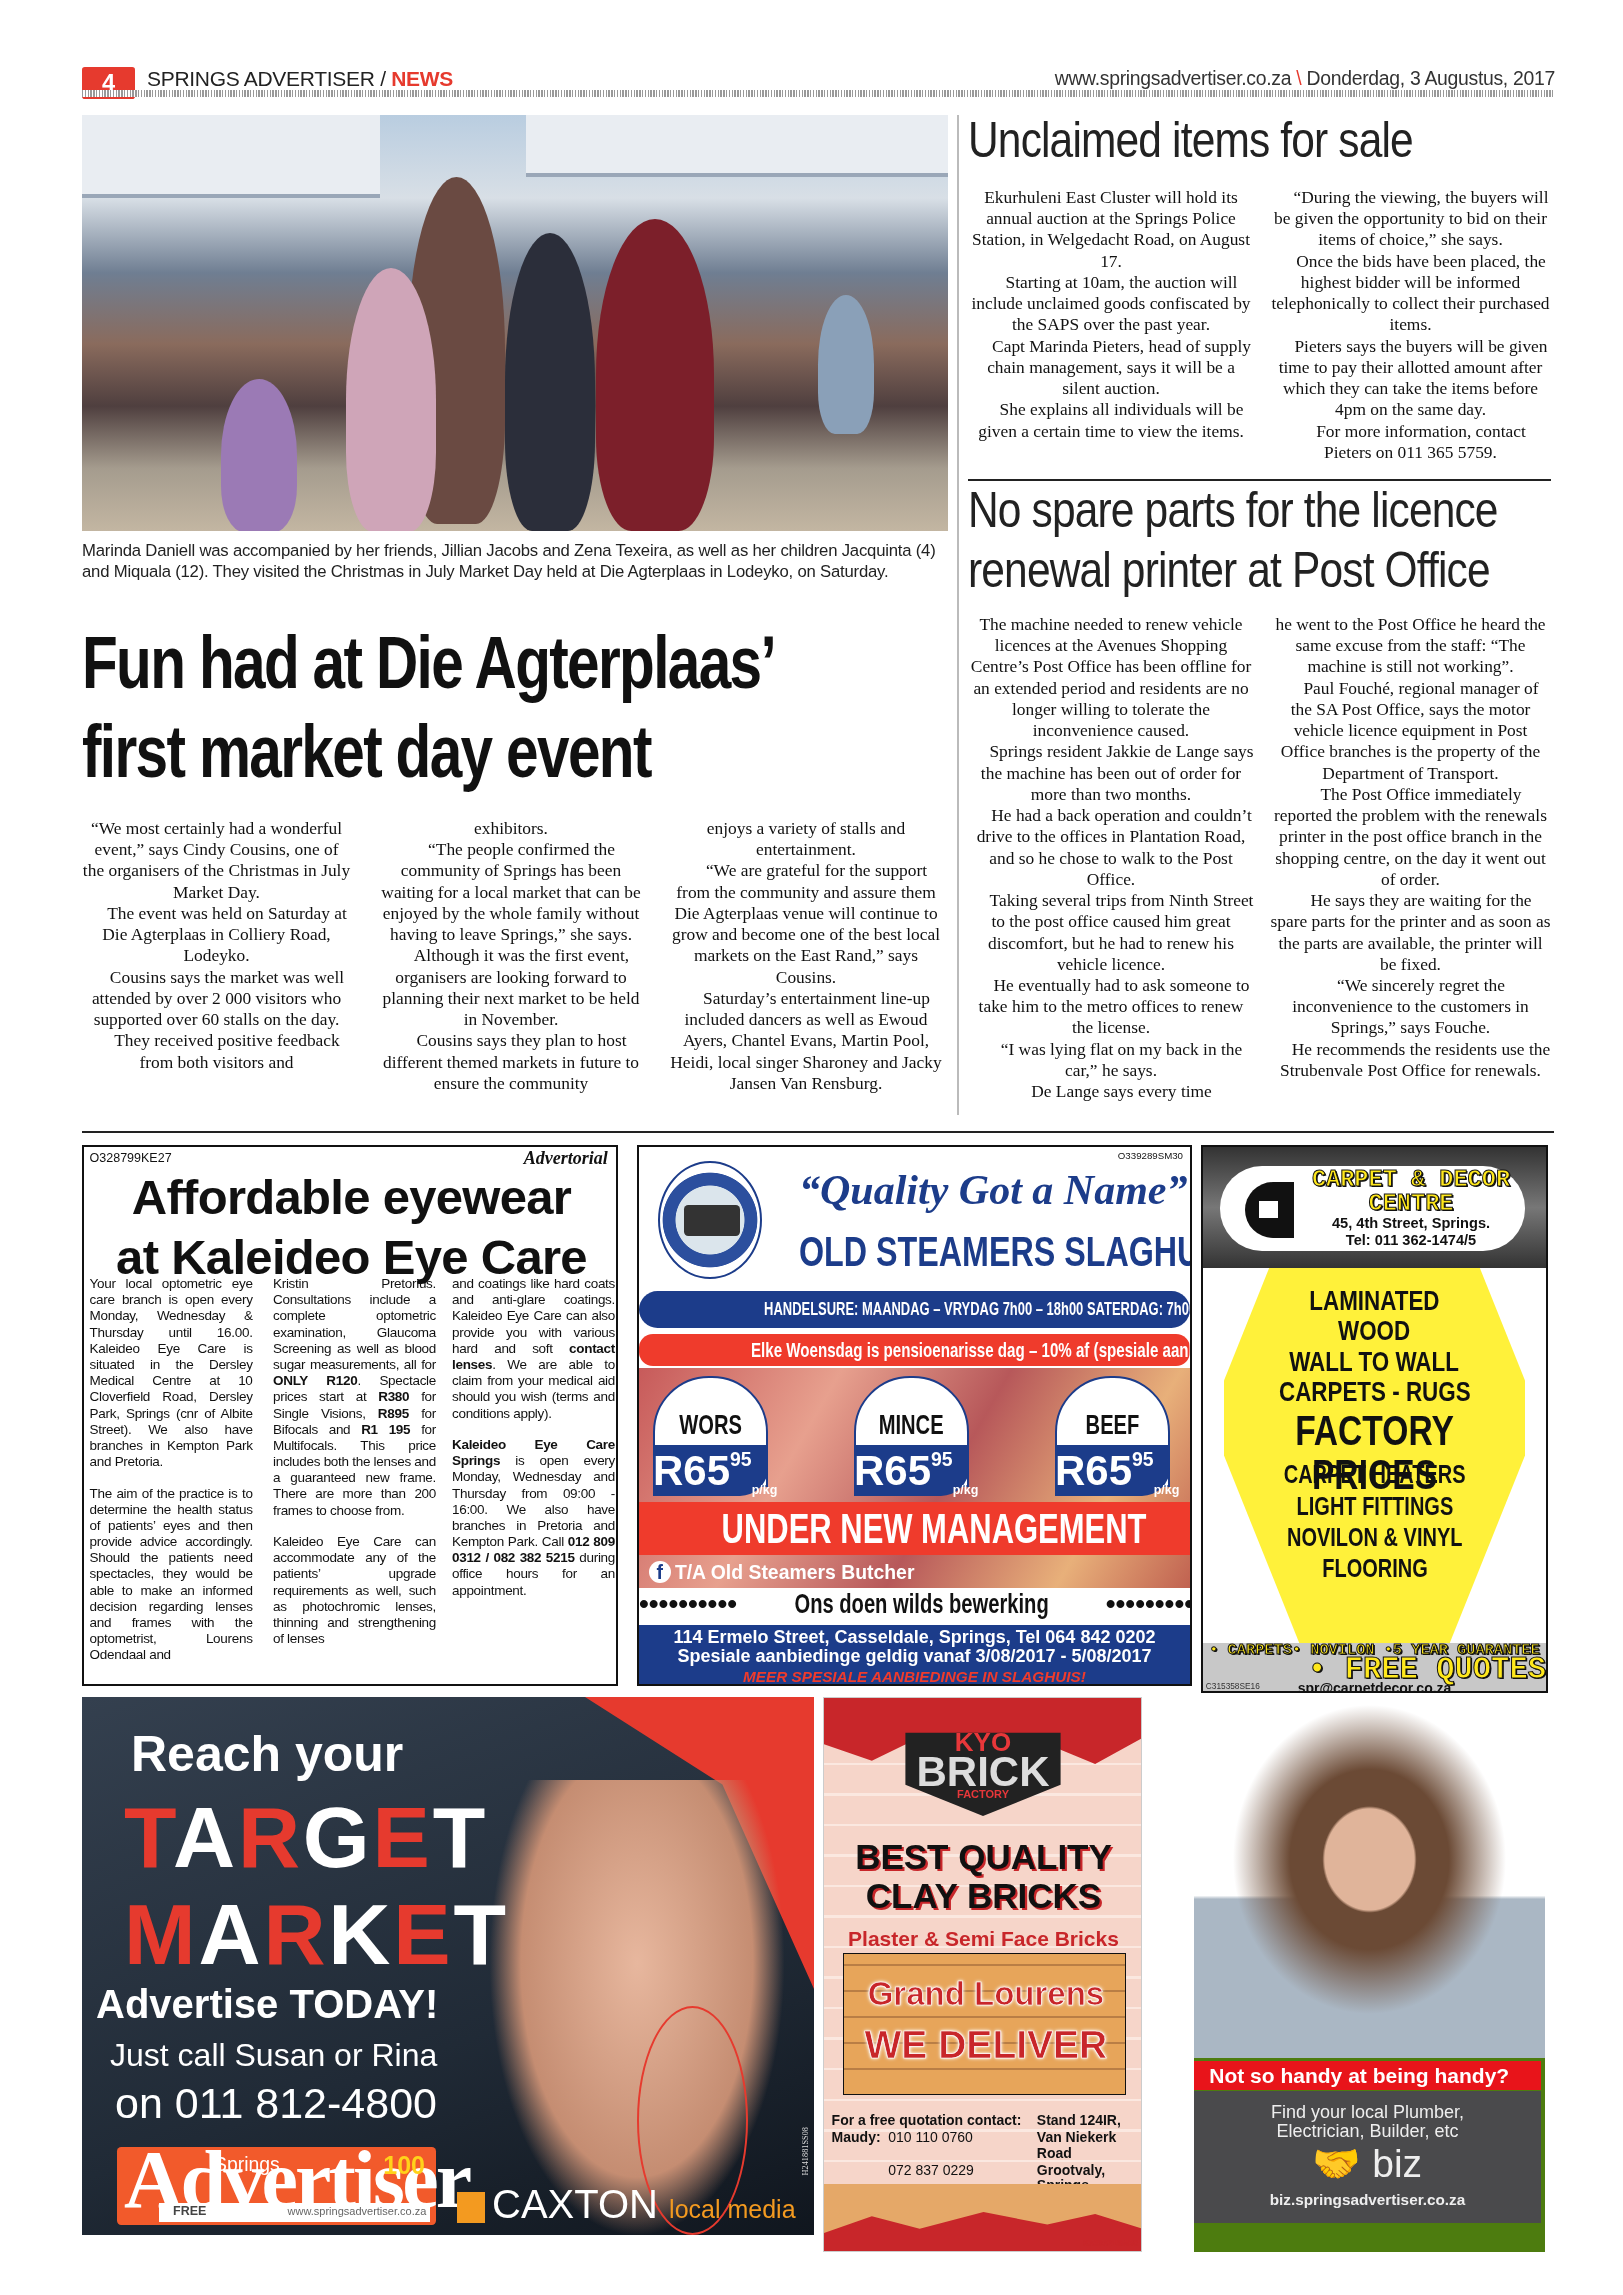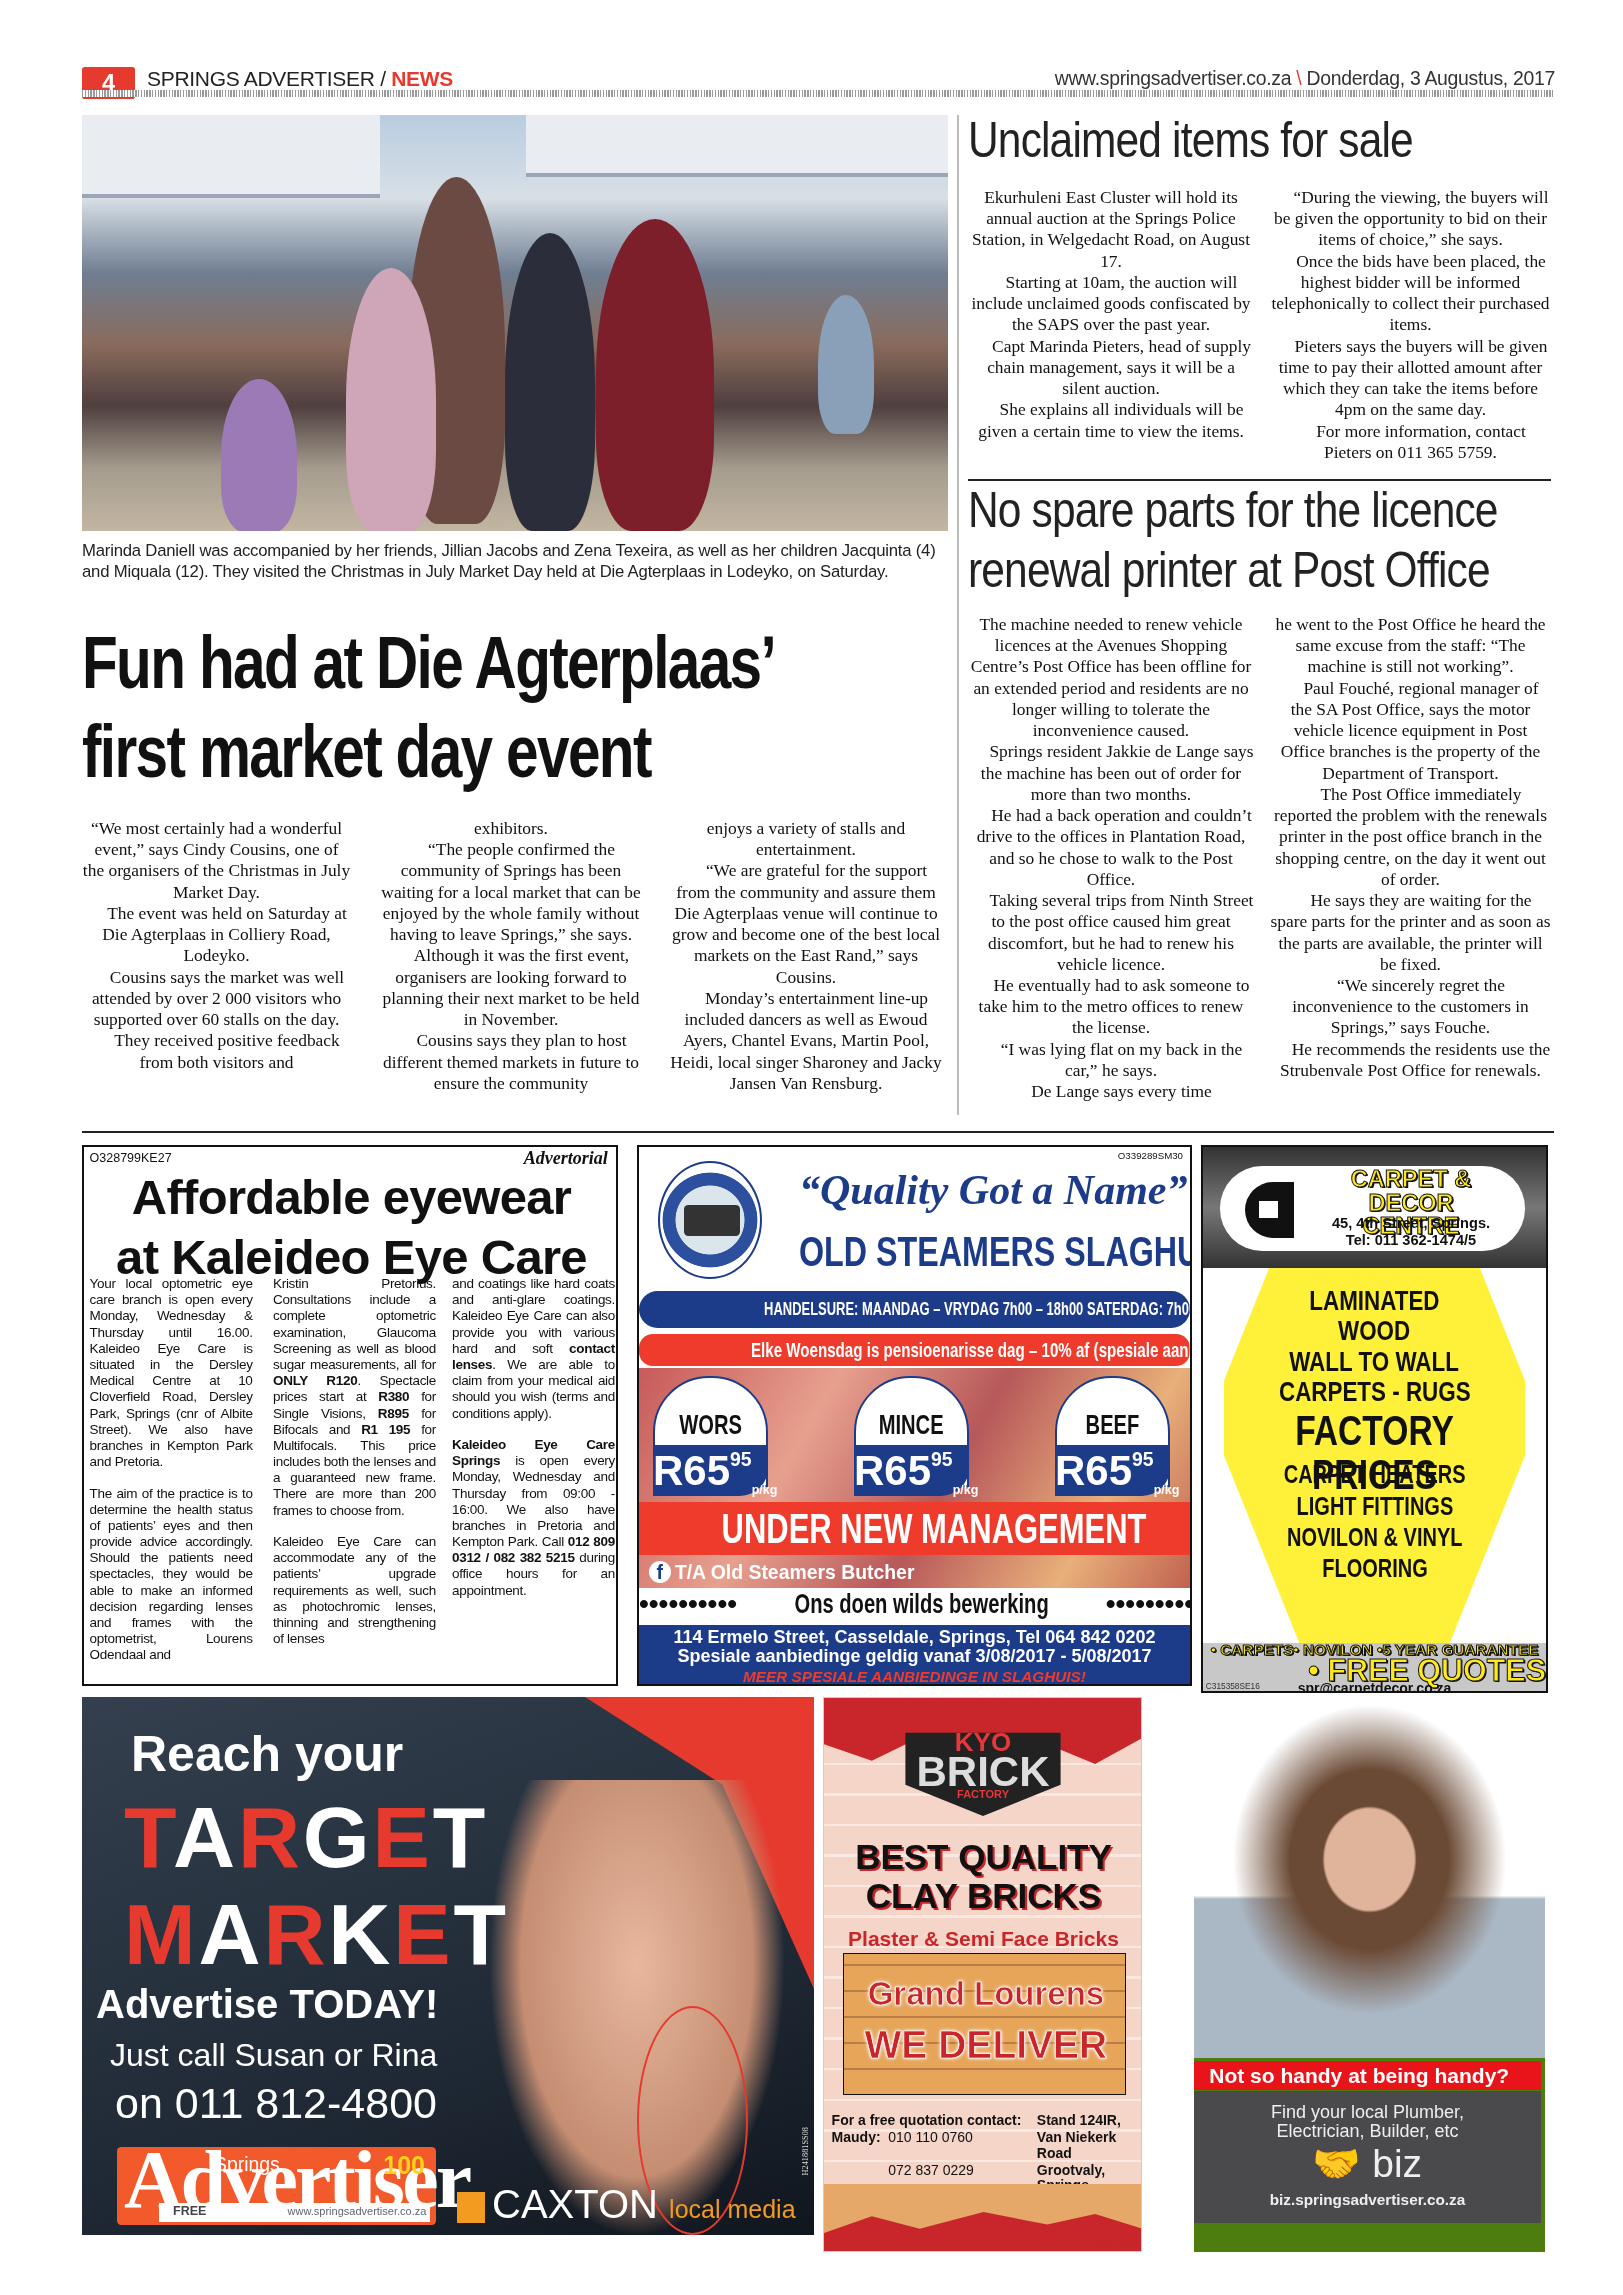--- a/index.html
+++ b/index.html
@@ -65,21 +65,21 @@
 #wilds{left:0;top:441px;width:551px;height:32px;background:#fff;text-align:center;font:bold 28px/32px "Liberation Sans",sans-serif;white-space:nowrap}
 #wilds span.s{display:inline-block;transform:scaleX(0.72)}
 #band-addr{top:478px;height:61px;background:#1c3c8a;font-size:18px;line-height:19.4px;padding-top:2.8px}
 #band-addr .r{color:#ef3b2c;font-style:italic;font-size:15.3px}
 
 #ad-carpet{left:1201px;top:1145px;width:347px;height:548px;border:2.1px solid #111;background:#fff}
 #carpet-top{left:0;top:0;width:343px;height:121px;background:linear-gradient(180deg,#333,#777 50%,#333)}
 #carpet-oval{left:17.4px;top:19.4px;width:305px;height:85px;border-radius:42px;background:#fff}
 #carpet-logo{left:42px;top:35px;width:49px;height:56px;background:#111;border-radius:28px 0 0 28px}
 #carpet-logo i{position:absolute;left:14px;top:19.4px;width:19.4px;height:16.7px;background:#fff}
-.yo{color:#ffe81c;-webkit-text-stroke:1px #111;text-shadow:1.4px 1.4px 0 #111;font-family:Liberation Sans, sans-serif;font-weight:bold}
+.yo{color:#ffe81c;-webkit-text-stroke:1px #111;text-shadow:1.4px 1.4px 0 #111;font-family:Liberation Mono, monospace;font-weight:bold}
 #carpet-name{left:104px;top:21px;width:208px;text-align:center;font-size:23.6px;line-height:23.6px}
 #carpet-addr{left:104px;top:68px;width:208px;text-align:center;font:bold 14.6px/16.7px "Liberation Sans",sans-serif}
 #carpet-tri{left:0;top:121px;width:343px;height:375px;background:#fff}
 #carpet-tri .y{position:absolute;left:21px;top:0;width:301px;height:375px;background:#fff13a;clip-path:polygon(15% 0,85% 0,100% 30%,100% 50%,75% 100%,25% 100%,0 50%,0 30%)}
 .cline{position:absolute;left:0;width:343px;text-align:center;font:bold 28px/30.5px "Liberation Sans",sans-serif;color:#111}
 .cline span{display:inline-block;transform:scaleX(0.8)}
 #carpet-foot{left:0;top:496px;width:343px;height:49px;background:#c8c8c8}
 #carpet-g{left:0;top:494px;width:343px;text-align:center;font-size:15.3px}
 #carpet-fq{left:0;top:508px;width:343px;text-align:right;font-size:30.5px;line-height:30.5px}
 #carpet-em{left:0;top:533px;width:343px;text-align:center;font:bold 14px "Liberation Sans",sans-serif}
@@ -165,21 +165,21 @@
 </div>
 <div class="col" style="left:375px;top:818px;width:272px">
   <p>exhibitors.</p>
   <p class="i">“The people confirmed the community of Springs has been waiting for a local market that can be enjoyed by the whole family without having to leave Springs,” she says.</p>
   <p class="i">Although it was the first event, organisers are looking forward to planning their next market to be held in November.</p>
   <p class="i">Cousins says they plan to host different themed markets in future to ensure the community</p>
 </div>
 <div class="col" style="left:668px;top:818px;width:276px">
   <p>enjoys a variety of stalls and entertainment.</p>
   <p class="i">“We are grateful for the support from the community and assure them Die Agterplaas venue will continue to grow and become one of the best local markets on the East Rand,” says Cousins.</p>
-  <p class="i">Monday’s entertainment line-up included dancers as well as Ewoud Ayers, Chantel Evans, Martin Pool, Heidi, local singer Sharoney and Jacky Jansen Van Rensburg.</p>
+  <p class="i">Saturday’s entertainment line-up included dancers as well as Ewoud Ayers, Chantel Evans, Martin Pool, Heidi, local singer Sharoney and Jacky Jansen Van Rensburg.</p>
 </div>
 
 <div id="vrule" class="abs"></div>
 
 <div class="rh" style="left:968px;top:110px">Unclaimed items for sale</div>
 <div class="col" style="left:968px;top:187px;width:286px">
   <p>Ekurhuleni East Cluster will hold its annual auction at the Springs Police Station, in Welgedacht Road, on August 17.</p>
   <p class="i">Starting at 10am, the auction will include unclaimed goods confiscated by the SAPS over the past year.</p>
   <p class="i">Capt Marinda Pieters, head of supply chain management, says it will be a silent auction.</p>
   <p class="i">She explains all individuals will be given a certain time to view the items.</p>

